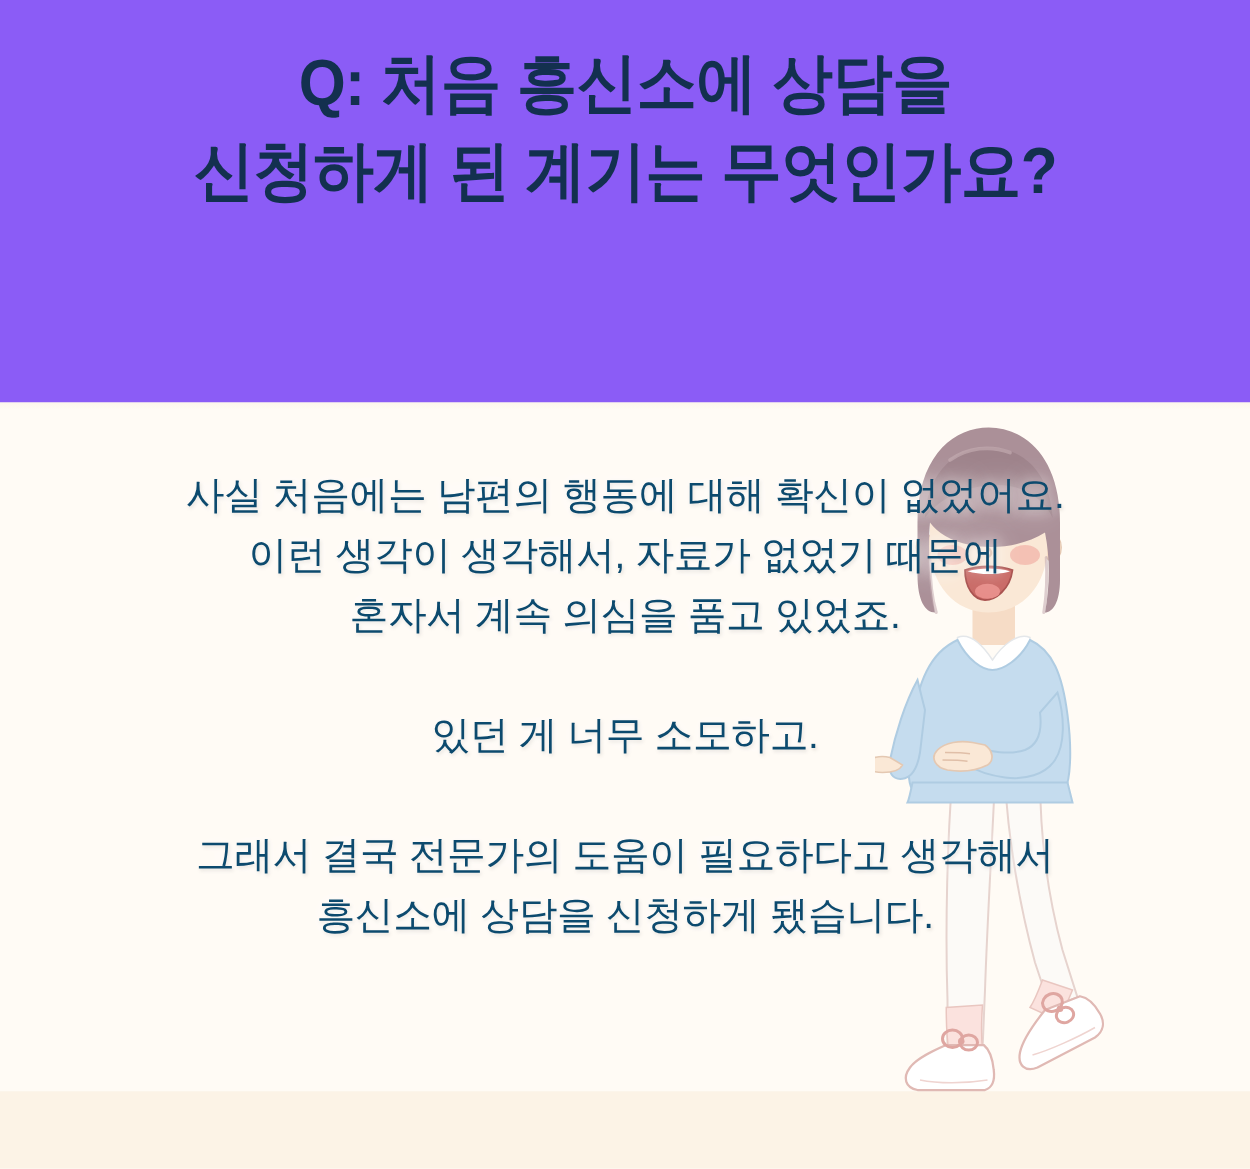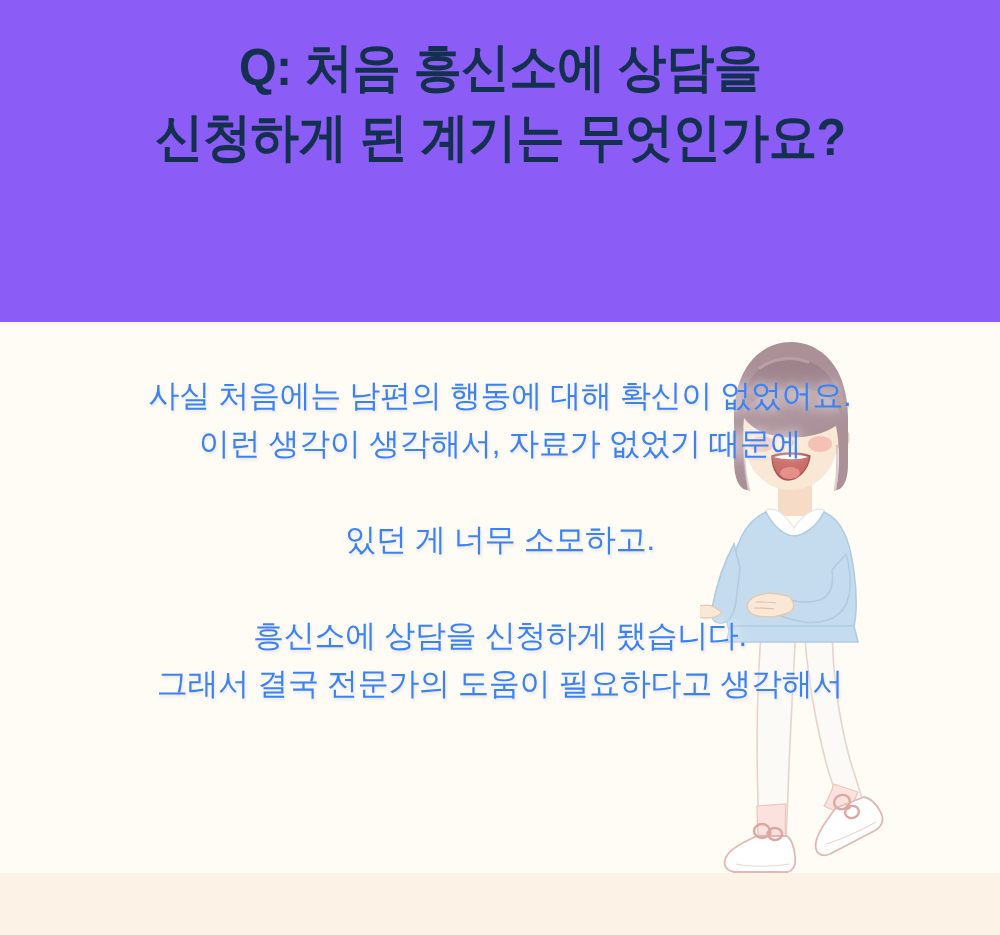--- a/index.html
+++ b/index.html
@@ -46,21 +46,21 @@
   #answer-body{
     position:absolute;left:0;top:322px;width:1000px;height:551px;
     box-sizing:border-box;
     padding-top:50px;
     text-align:center;
     z-index:3;
     pointer-events:none;
   }
   #answer-body .para{
     margin:0;
-    color:#3b82f6;
+    color:#0c4a6e;
     font-size:31px;
     line-height:48px;
     font-weight:400;
     letter-spacing:-0.3px;
     text-shadow:
       0 0 10px rgba(255,255,255,0.95),
       0 0 22px rgba(255,255,255,0.85),
       1px 2px 3px rgba(120,110,100,0.22);
     white-space:nowrap;
   }
@@ -178,28 +178,29 @@
         <path d="M137,106 C138,124 137,138 135,150" fill="none" stroke="#C2A9AF" stroke-width="2.4" stroke-linecap="round" opacity="0.55"></path>
       </g>
     </svg>
   </div>
 
   <div id="answer-body">
 
     <p class="para">
       <span class="bline">사실 처음에는 남편의 행동에 대해 확신이 없었어요.</span>
       <span class="bline">이런 생각이 생각해서, 자료가 없었기 때문에</span>
+      <span class="bline">혼자서 계속 의심을 품고 있었죠.</span>
     </p>
 
     <p class="para gap-1">
       <span class="bline">있던 게 너무 소모하고.</span>
     </p>
 
     <p class="para gap-2">
+      <span class="bline">그래서 결국 전문가의 도움이 필요하다고 생각해서</span>
       <span class="bline">흥신소에 상담을 신청하게 됐습니다.</span>
-      <span class="bline">그래서 결국 전문가의 도움이 필요하다고 생각해서</span>
     </p>
 
   </div>
 
   <div id="bottom-band"></div>
 
 </div>
 
 </body></html>

